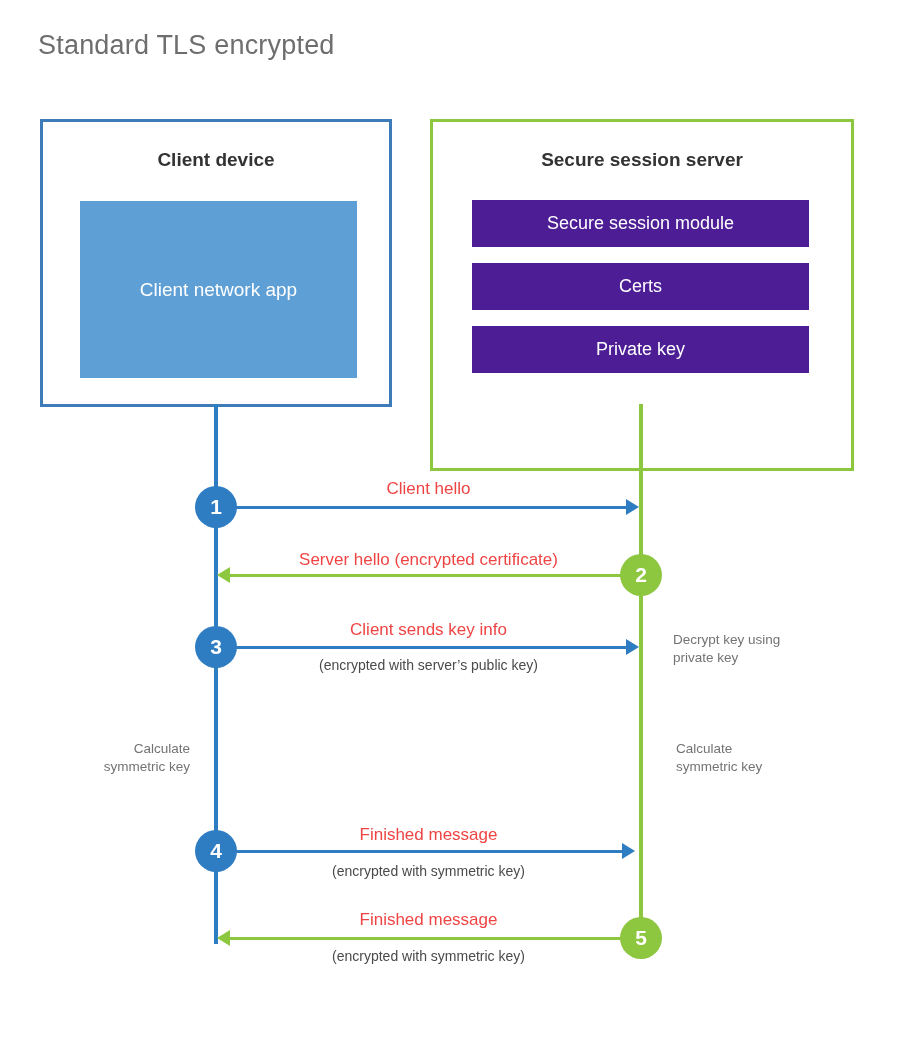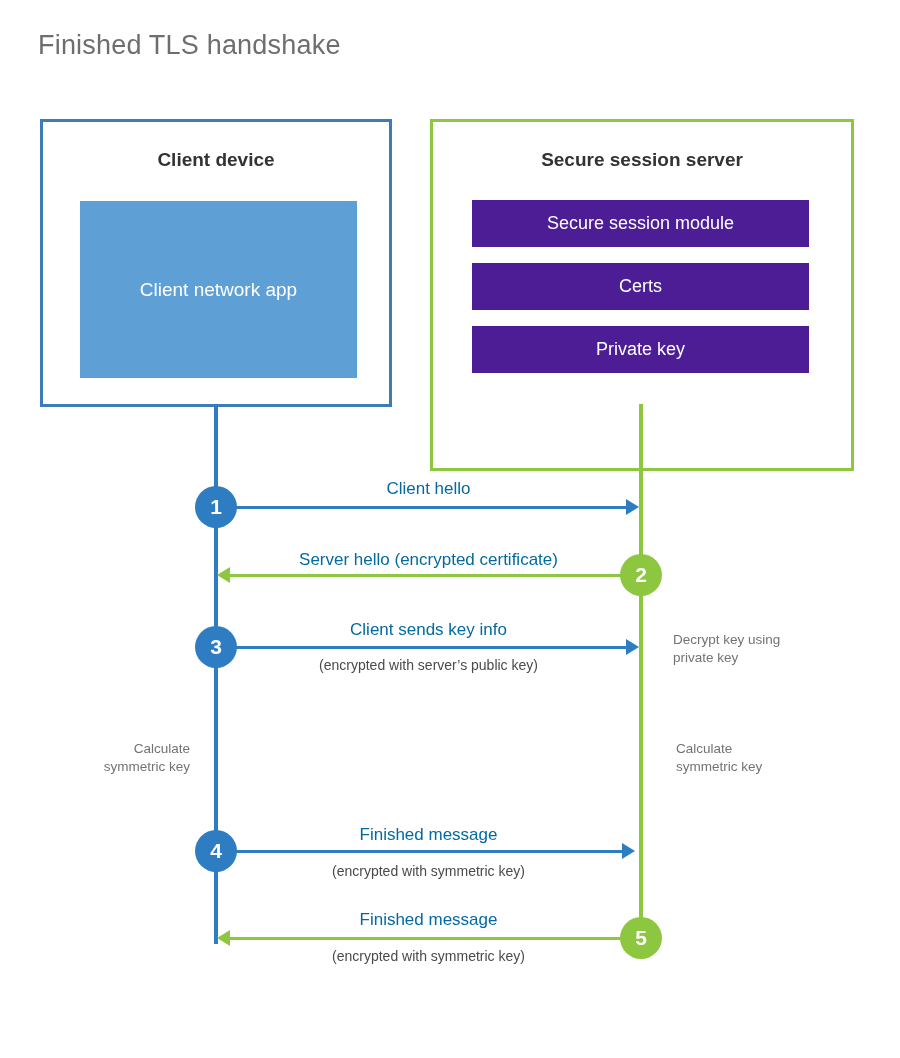--- a/index.html
+++ b/index.html
@@ -160,21 +160,21 @@
   }
   .arrow-head.right.blue { border-left: 13px solid #2e7dc3; }
   .arrow-head.left.green { border-right: 13px solid #8dc63f; }
 
   
   .msg-label {
     position: absolute;
     text-align: center;
     font-size: 17px;
     font-weight: 400;
-    color: #0369a1;
+    color: #ef4444;
     white-space: nowrap;
   }
   .msg-sub {
     position: absolute;
     text-align: center;
     font-size: 14px;
     font-weight: 400;
     color: #4a4a4a;
     white-space: nowrap;
   }
@@ -190,21 +190,21 @@
   }
   .note.right-note {
     text-align: left;
   }
 </style>
 </head>
 <body>
 
 <div id="diagram">
 
-  <div class="title">Finished TLS handshake</div>
+  <div class="title">Standard TLS encrypted</div>
 
   <div class="panel client">
     <div class="panel-title">Client device</div>
     <div class="client-app">Client network app</div>
   </div>
 
   <div class="panel server">
     <div class="panel-title">Secure session server</div>
     <div class="server-row r0">Secure session module</div>
     <div class="server-row r1">Certs</div>

